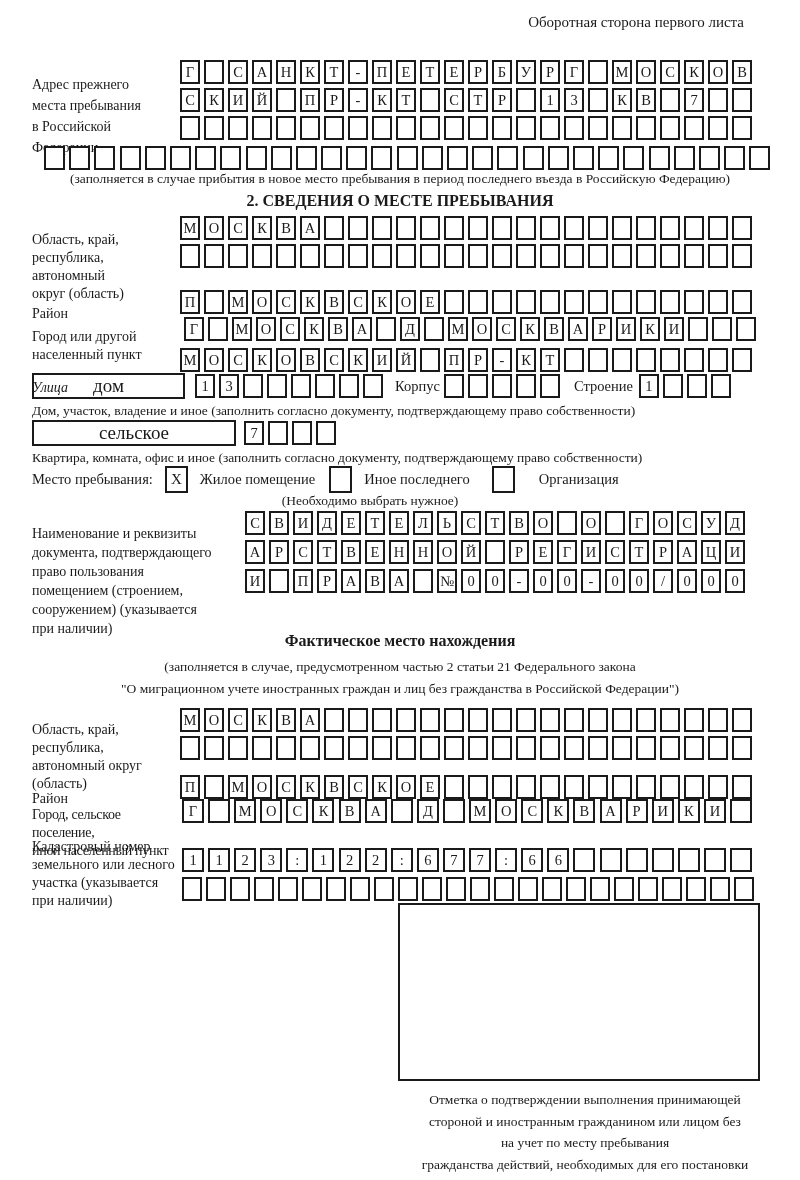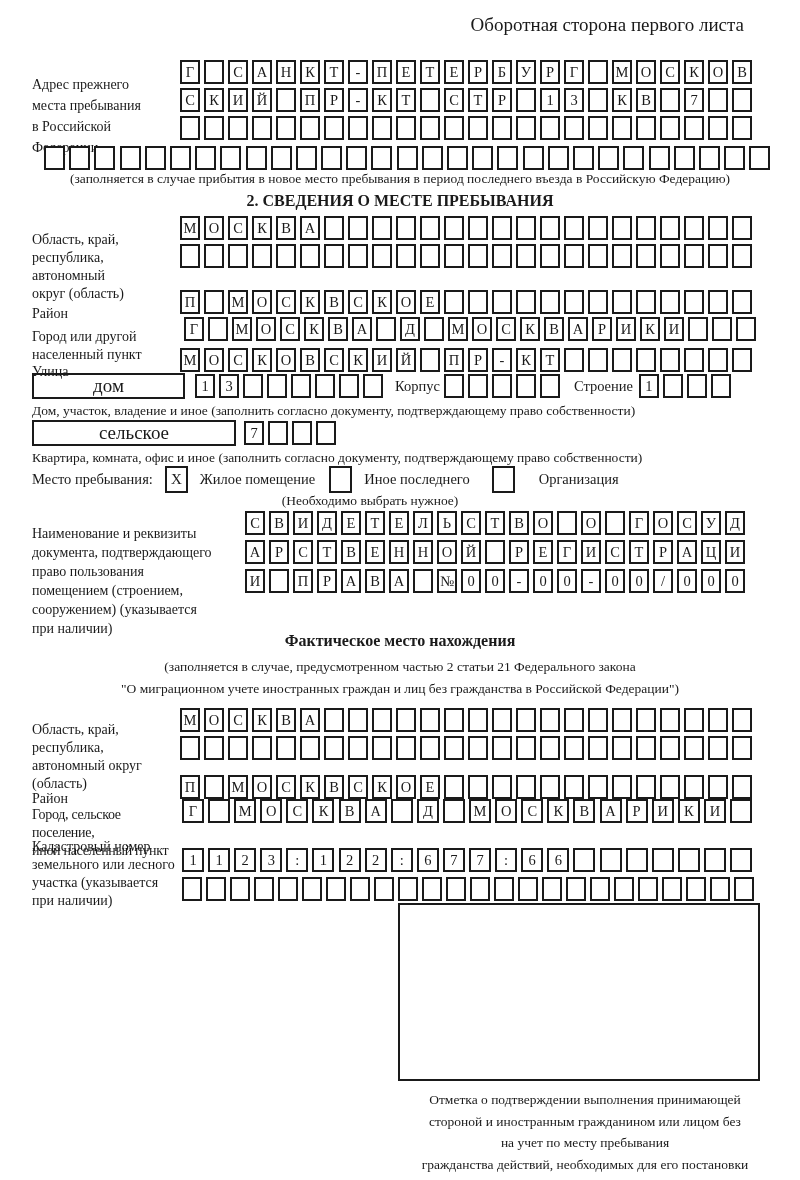--- a/index.html
+++ b/index.html
@@ -2,21 +2,21 @@
 <html><head>
 <meta charset="utf-8">
 <style>
   html,body{margin:0;padding:0;background:#e8e8e8;}
   .page{
     position:relative; width:800px; height:1180px; background:#ffffff;
     font-family:"Liberation Serif","DejaVu Serif",serif; color:#1a1a1a;
     overflow:hidden; margin:0 auto;
   }
   .abs{position:absolute;}
-  .top-note{top:14px; right:56px; font-size:19px;}
+  .top-note{top:14px; right:56px; font-size:15px;}
   .lbl{left:32px; font-size:14px; line-height:18px; white-space:pre-line;margin-top:12px;}
   .lbl-lh21{line-height:21px;}
   .cellrow{display:flex; gap:4px;}
   .cell{
     box-sizing:border-box; width:20px; height:24px; flex:0 0 auto;
     border:2px solid #1a1a1a; display:flex; align-items:center; justify-content:center;
     font-size:14.5px; background:#fff;
   }
   .cells-wide .cell{width:22px;}
   .cells-wide{gap:4.1px;}
@@ -269,21 +269,21 @@
       <span class="cell">А</span>
       <span class="cell">Р</span>
       <span class="cell">И</span>
       <span class="cell">К</span>
       <span class="cell">И</span>
       <span class="cell"></span>
       <span class="cell"></span>
       <span class="cell"></span>
     </div>
 
-  <div class="abs lbl" style="top:351px;">Улица</div>
+  <div class="abs lbl" style="top:367px;font-style:italic;">Улица</div>
   <div class="abs cellrow" style="left:180px; top:348px;">
       <span class="cell">М</span>
       <span class="cell">О</span>
       <span class="cell">С</span>
       <span class="cell">К</span>
       <span class="cell">О</span>
       <span class="cell">В</span>
       <span class="cell">С</span>
       <span class="cell">К</span>
       <span class="cell">И</span>

